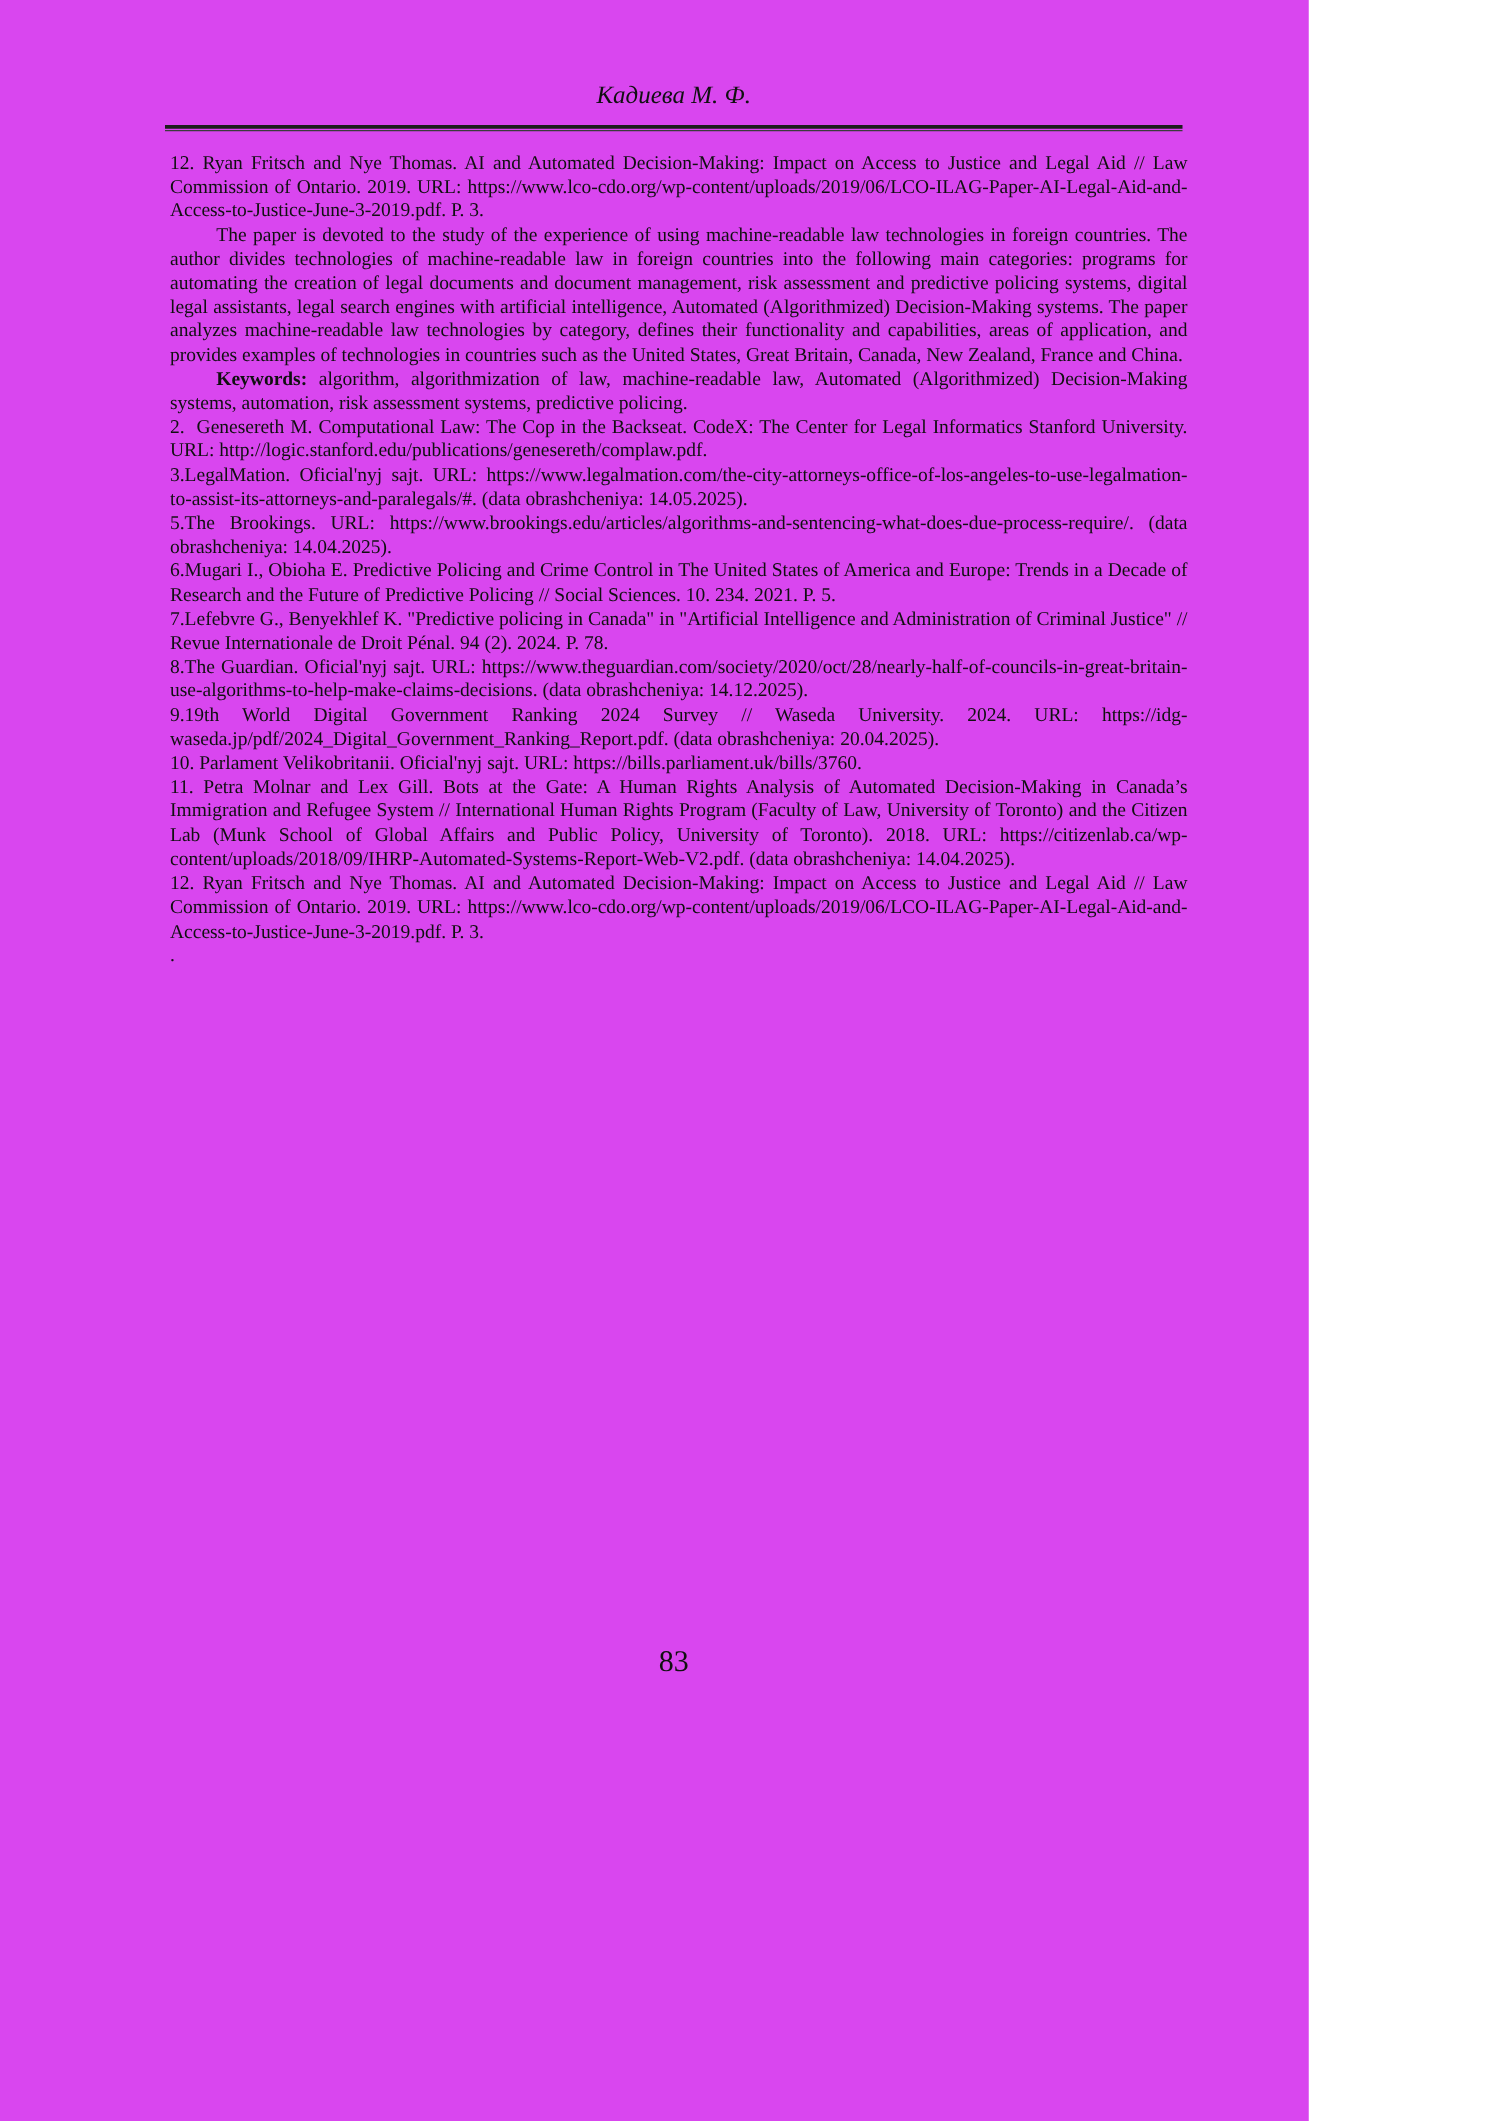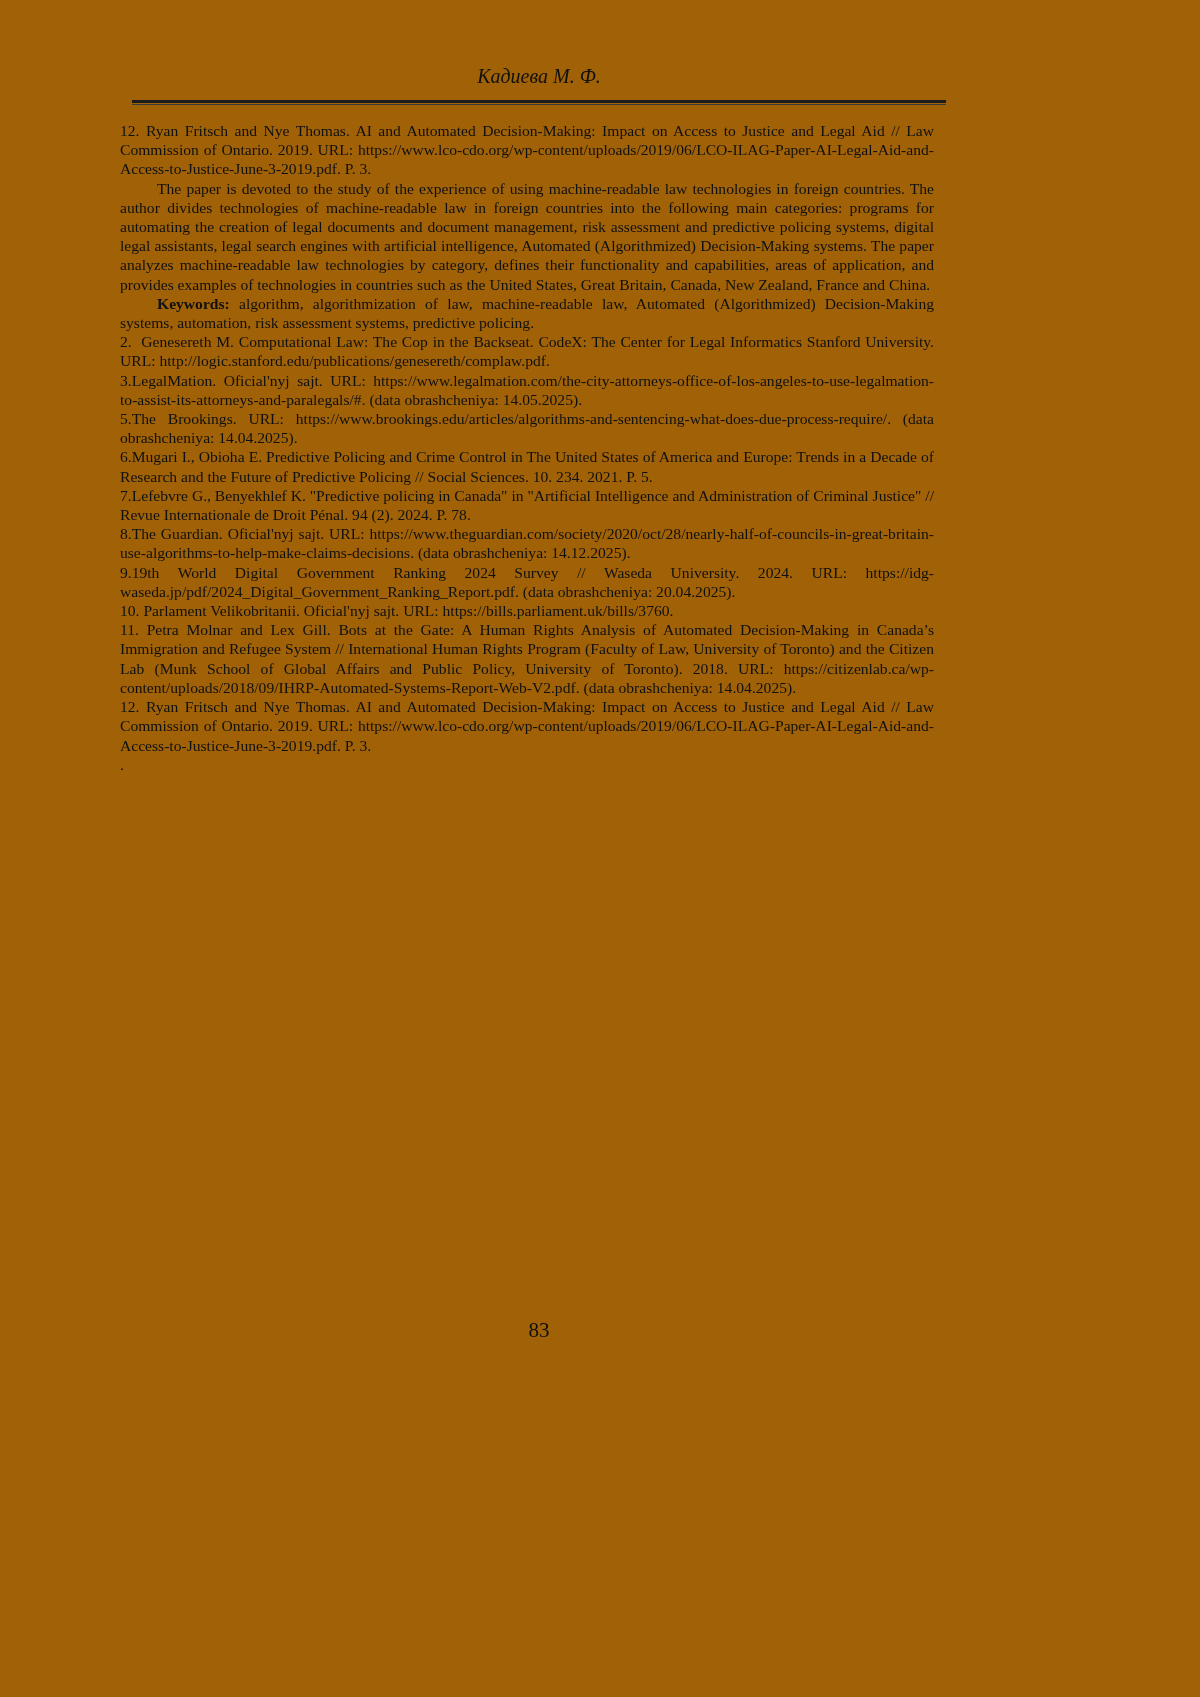--- a/index.html
+++ b/index.html
@@ -2,23 +2,23 @@
 <html lang="en"><head>
 <meta charset="utf-8">
 <style>
   html, body {
     margin: 0;
     padding: 0;
     background: #ffffff;
   }
   .page {
     position: relative;
-    width: 1200px;
+    width: 1047px;
     height: 1697px;
-    background: #a16207;
+    background: #d946ef;
     color: #101010;
     font-family: "Liberation Serif", "DejaVu Serif", serif;
     overflow: hidden;
   }
   .running-head {
     position: absolute;
     top: 64px;
     left: 132px;
     width: 814px;
     text-align: center;
@@ -31,21 +31,21 @@
     top: 100px;
     left: 132px;
     width: 814px;
     height: 1px;
     border-top: 3px solid #1c1c1c;
     border-bottom: 1px solid #3c3c3c;
   }
   .content {
     position: absolute;
     top: 121px;
-    left: 120px;
+    left: 136px;
     width: 814px;
     font-size: 15.6px;
     line-height: 19.2px;
     text-align: justify;
   }
   .content p {
     margin: 0;
     overflow-wrap: break-word;
     word-wrap: break-word;
   }
@@ -57,21 +57,21 @@
     line-height: 19.2px;
     font-weight: bold;
     text-align: center;
   }
   .page-number {
     position: absolute;
     top: 1319px;
     left: 132px;
     width: 814px;
     text-align: center;
-    font-size: 21px;
+    font-size: 24px;
     line-height: 22px;
   }
   b { font-weight: bold; }
 </style>
 </head>
 <body>
 
 <div class="page">
 
   <div class="running-head">Кадиева М. Ф.</div>

